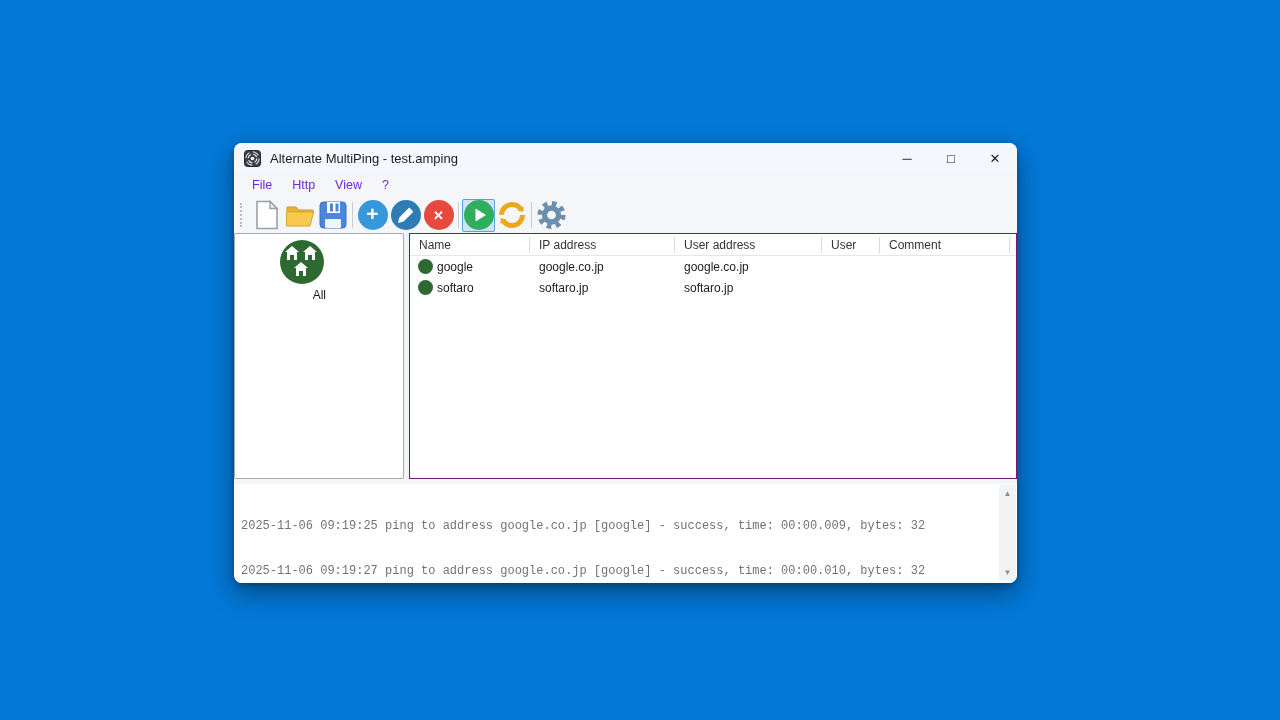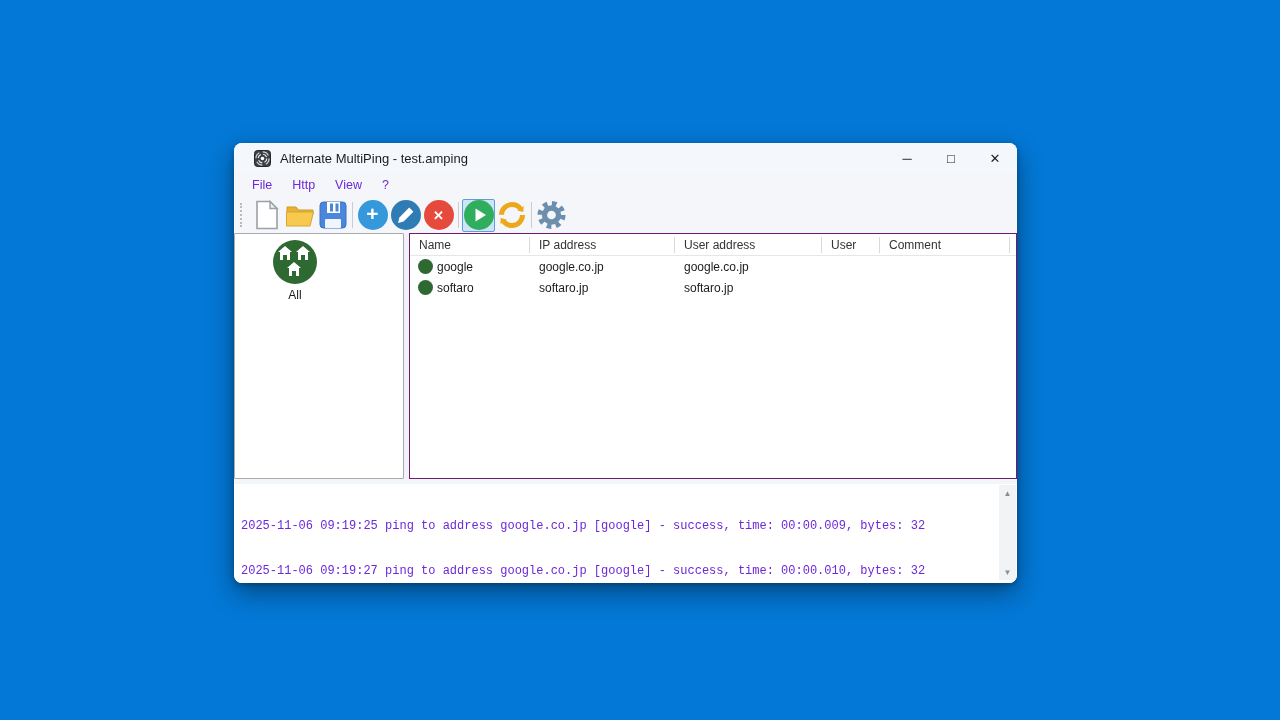--- a/index.html
+++ b/index.html
@@ -9,60 +9,60 @@
     font-family:"Liberation Sans", sans-serif;
     position:relative;
   }
   .window {
     position:absolute; left:234px; top:143px; width:783px; height:440px;
     background:#f3f6f9; border-radius:8px; overflow:hidden;
     box-shadow:0 10px 26px rgba(0,0,0,.38), 0 2px 6px rgba(0,0,0,.25);
     display:flex; flex-direction:column;
   }
   
-  .titlebar { height:30px; flex:0 0 30px; display:flex; align-items:center; background:#f4f8fc; padding-left:20px; }
+  .titlebar { height:30px; flex:0 0 30px; display:flex; align-items:center; background:#f4f8fc; padding-left:10px; }
   .app-icon { width:17px; height:17px; flex:0 0 17px; }
   .title { margin-left:9px; font-size:13px; color:#1c1c1c; white-space:nowrap; }
   .win-controls { margin-left:auto; display:flex; height:100%; }
   .win-btn { width:44px; height:100%; display:flex; align-items:center; justify-content:center; font-size:13px; color:#222; cursor:default; }
   
   .menubar { height:24px; flex:0 0 24px; display:flex; align-items:center; background:#f4f6f9; padding-left:8px; }
   .menu-item { font-size:12.5px; color:#6d28d9; padding:3px 10px; }
   
   .toolbar { height:36px; flex:0 0 36px; display:flex; align-items:center; background:#f4f6f9; padding:0 4px; }
   .grip { width:5px; height:24px; border-left:2px dotted #b6bac1; margin:0 5px 0 2px; }
   .tsep { width:1px; height:26px; background:#c9cdd3; margin:0 3px; }
   .tbtn { width:33px; height:33px; display:flex; align-items:center; justify-content:center; position:relative; border:1px solid transparent; }
   .tbtn.selected { background:#cfe4f7; border:1px solid #5f9fd8; border-radius:2px; }
   .circle-btn { width:30px; height:30px; border-radius:50%; display:flex; align-items:center; justify-content:center; color:#fff; font-weight:bold; }
   .circle-add { background:#3498db; font-size:21px; line-height:0; padding-bottom:2px; }
   .circle-del { background:#e64a3c; font-size:13px; }
   
   .main { flex:0 0 246px; display:flex; background:#f0f2f5; }
   .sidebar { width:170px; flex:0 0 170px; background:#fff; border:1px solid #a6abb1; border-radius:1px; }
-  .group-item { width:62px; margin:4px 0 0 29px; display:flex; flex-direction:column; align-items:center; }
+  .group-item { width:62px; margin:4px 0 0 29px; display:flex; flex-direction:column; align-items:flex-end; }
   .group-item .lbl { font-size:12px; color:#1a1a1a; margin-top:2px; }
   .vsplit { width:5px; flex:0 0 5px; }
   .tablepanel { flex:1; background:#fff; border:1px solid #701a75; display:flex; flex-direction:column; overflow:hidden; }
   .thead { display:flex; height:22px; flex:0 0 22px; align-items:center; border-bottom:1px solid #e6e6e6; }
   .th { font-size:12px; color:#333; padding-left:9px; height:16px; line-height:16px; border-right:1px solid #d9d9d9; }
   .c-name { width:120px; flex:0 0 120px; }
   .c-ip { width:145px; flex:0 0 145px; }
   .c-http { width:147px; flex:0 0 147px; }
   .c-user { width:58px; flex:0 0 58px; }
   .c-comment { width:130px; flex:0 0 130px; }
   .c-fill { flex:1; border-right:none; }
   .trow { display:flex; height:21px; flex:0 0 21px; align-items:center; font-size:12px; color:#1b1b1b; }
   .td { padding-left:9px; overflow:hidden; white-space:nowrap; }
   .td.c-name { display:flex; align-items:center; padding-left:8px; }
   .status-dot { width:15px; height:15px; border-radius:50%; background:#2e6932; margin-right:4px; flex:0 0 15px; }
   
   .hsplit { height:5px; flex:0 0 5px; }
   .logpanel { flex:1; background:#fff; position:relative; overflow:hidden; }
-  .loglines { font-family:"Liberation Mono","DejaVu Sans Mono",monospace; font-size:12px; line-height:15.3px; color:#6d28d9; padding:4px 24px 0 7px; white-space:pre; }
+  .loglines { font-family:"Liberation Mono","DejaVu Sans Mono",monospace; font-size:12px; line-height:15.3px; color:#737373; padding:4px 24px 0 7px; white-space:pre; }
   .scrollbar { position:absolute; top:1px; right:1px; bottom:3px; width:17px; background:#f2f3f5; display:flex; flex-direction:column; justify-content:space-between; align-items:center; }
   .scroll-arrow { font-size:8px; color:#898e95; height:16px; display:flex; align-items:center; justify-content:center; width:100%; }
 </style>
 </head>
 <body>
 
 <div class="window">
 
   <div class="titlebar">
     <svg class="app-icon" viewBox="0 0 17 17">

